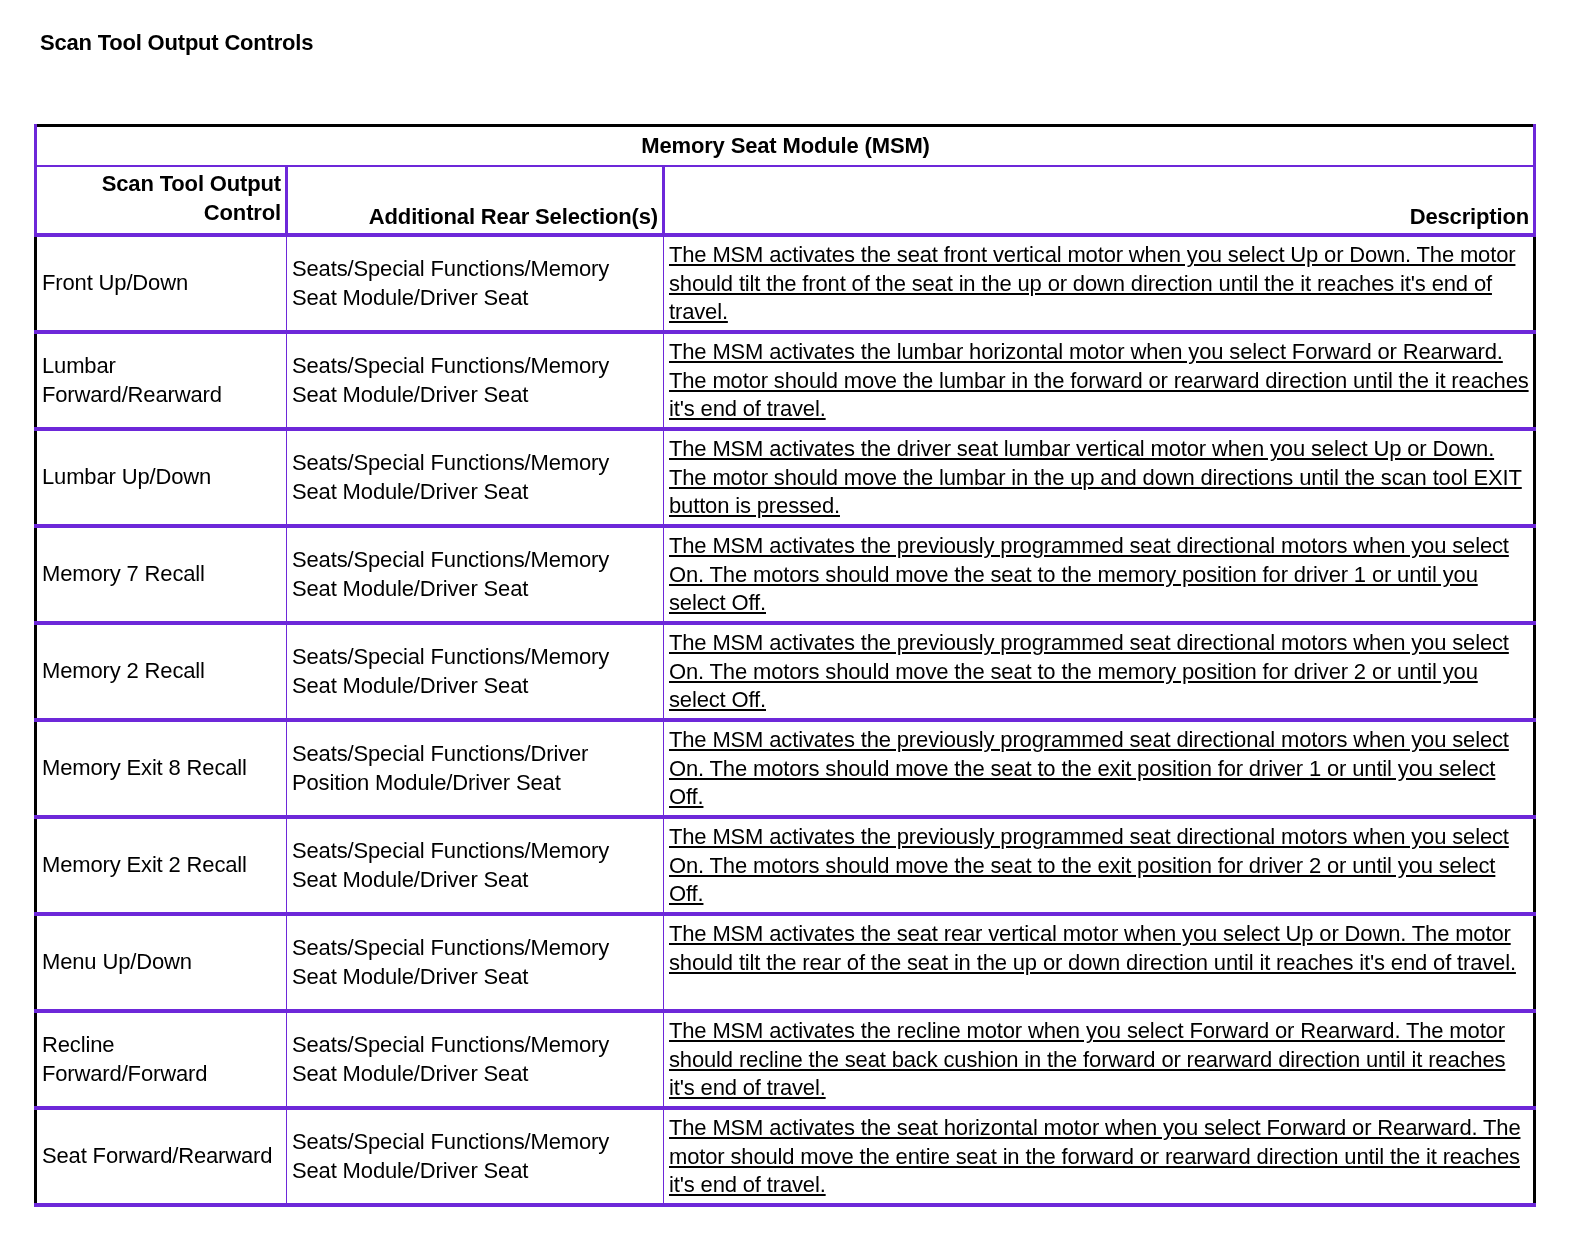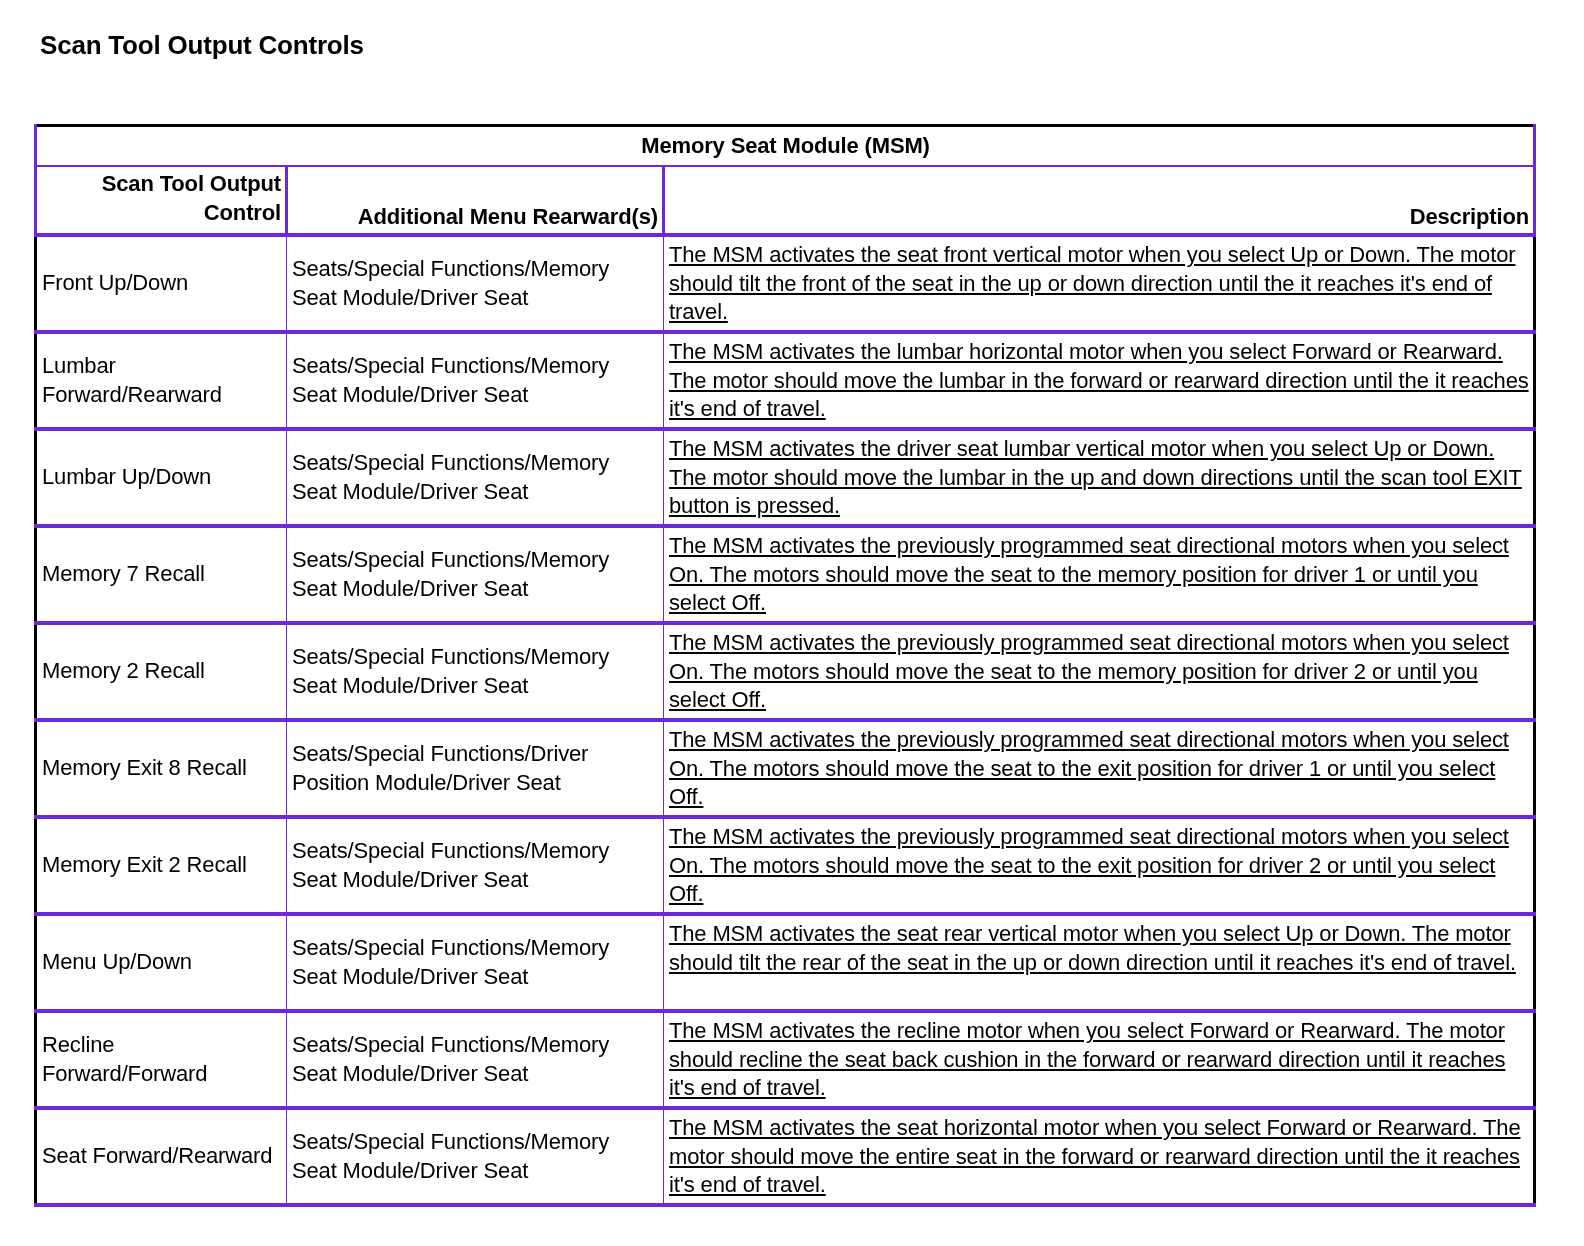--- a/index.html
+++ b/index.html
@@ -12,21 +12,21 @@
     height: 1246px;
     position: relative;
     overflow: hidden;
     font-family: "Liberation Sans", sans-serif;
     color: #000000;
   }
   .page-title {
     position: absolute;
     left: 40px;
     top: 30px;
-    font-size: 26px;
+    font-size: 22px;
     font-weight: bold;
     letter-spacing: -0.2px;
     white-space: nowrap;
   }
   .msm-table {
     position: absolute;
     left: 34px;
     top: 124px;
     width: 1499px;
     border-collapse: collapse;
@@ -90,21 +90,21 @@
     <col class="c1">
     <col class="c2">
     <col class="c3">
   </colgroup>
   <thead>
     <tr class="caption-row">
       <th colspan="3">Memory Seat Module (MSM)</th>
     </tr>
     <tr class="col-header-row">
       <th class="top-align">Scan Tool Output Control</th>
-      <th class="bottom-align">Additional Menu Rearward(s)</th>
+      <th class="bottom-align">Additional Rear Selection(s)</th>
       <th class="bottom-align">Description</th>
     </tr>
   </thead>
   <tbody>
     <tr>
       <td>Front Up/Down</td>
       <td>Seats/Special Functions/Memory Seat Module/Driver Seat</td>
       <td class="desc-cell">The MSM activates the seat front vertical motor when you select Up or Down. The motor should tilt the front of the seat in the up or down direction until the it reaches it's end of travel.</td>
     </tr>
     <tr>

